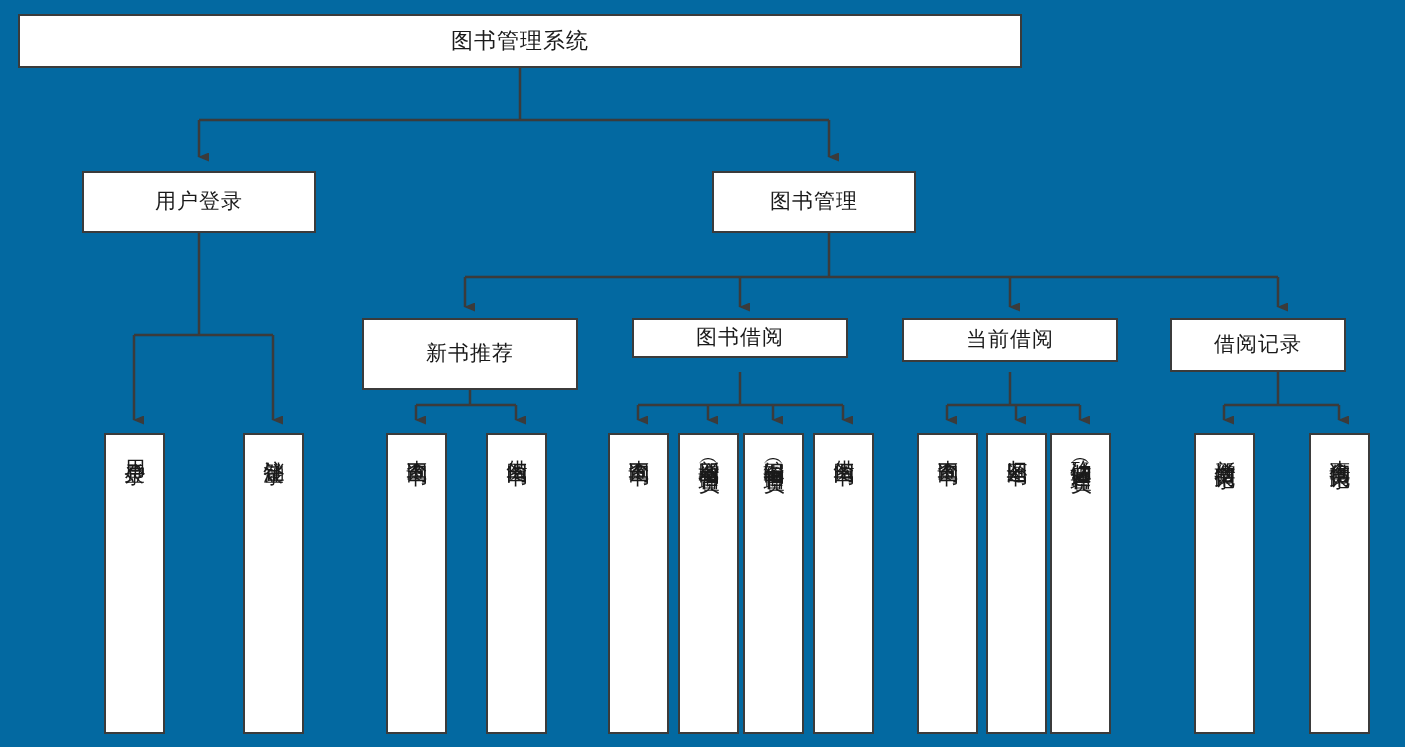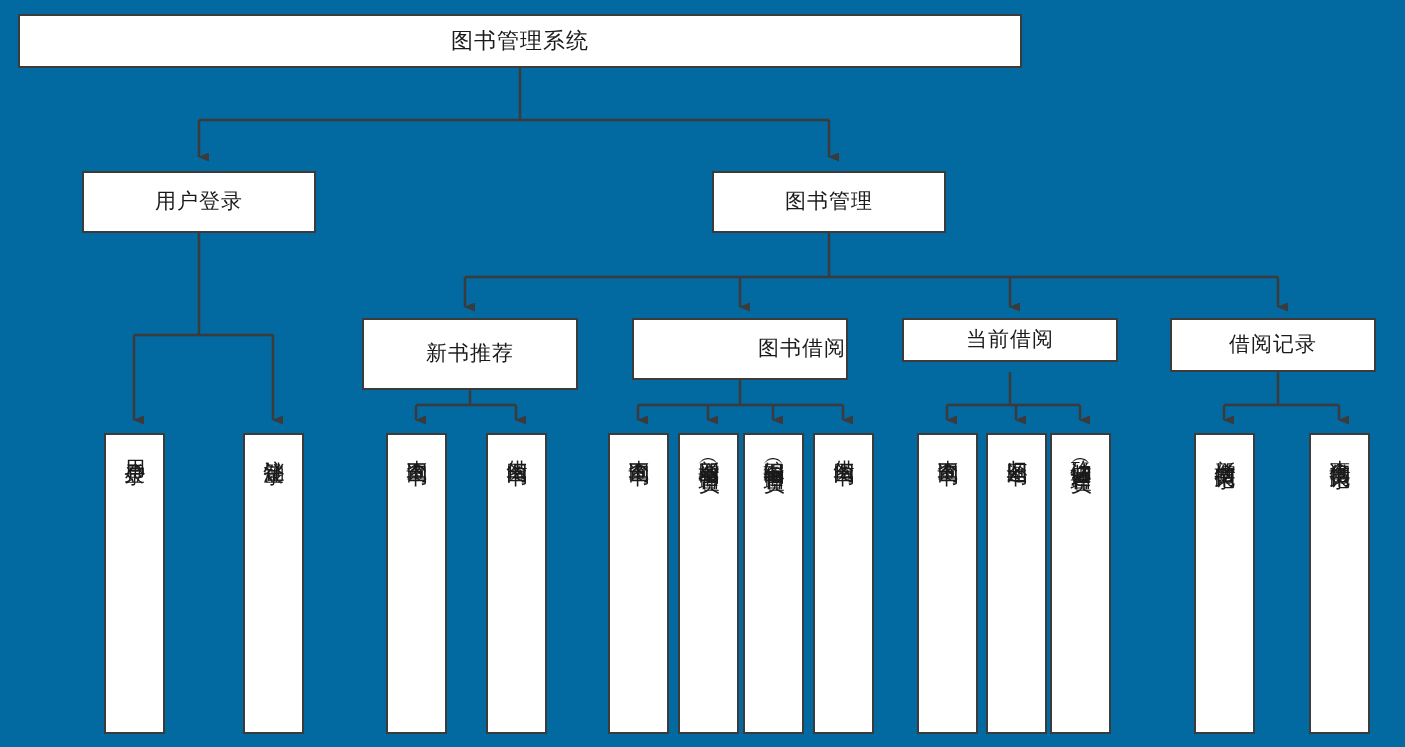--- a/index.html
+++ b/index.html
@@ -124,34 +124,34 @@
     </g>
   </svg>
 
   <div class="node horiz root" style="left:18px; top:14px; width:1004px; height:54px;">
     <span>图书管理系统</span>
   </div>
 
   <div class="node horiz" style="left:82px; top:171px; width:234px; height:62px;">
     <span>用户登录</span>
   </div>
-  <div class="node horiz" style="left:712px; top:171px; width:234px; height:62px;">
+  <div class="node horiz" style="left:712px; top:171px; width:204px; height:62px;">
     <span>图书管理</span>
   </div>
 
   <div class="node horiz" style="left:362px; top:318px; width:216px; height:72px;">
     <span>新书推荐</span>
   </div>
-  <div class="node horiz" style="left:632px; top:318px; width:216px; height:62px;justify-content:flex-end;">
+  <div class="node horiz" style="left:632px; top:318px; width:216px; height:40px;">
     <span>图书借阅</span>
   </div>
   <div class="node horiz" style="left:902px; top:318px; width:216px; height:44px;">
     <span>当前借阅</span>
   </div>
-  <div class="node horiz" style="left:1170px; top:318px; width:206px; height:54px;">
+  <div class="node horiz" style="left:1170px; top:318px; width:176px; height:54px;">
     <span>借阅记录</span>
   </div>
 
   <div class="node vert" style="left:104px; top:433px; width:61px; height:301px;">
     <span class="vlabel">用户登录</span>
   </div>
   <div class="node vert" style="left:243px; top:433px; width:61px; height:301px;">
     <span class="vlabel">注销登录</span>
   </div>
 

